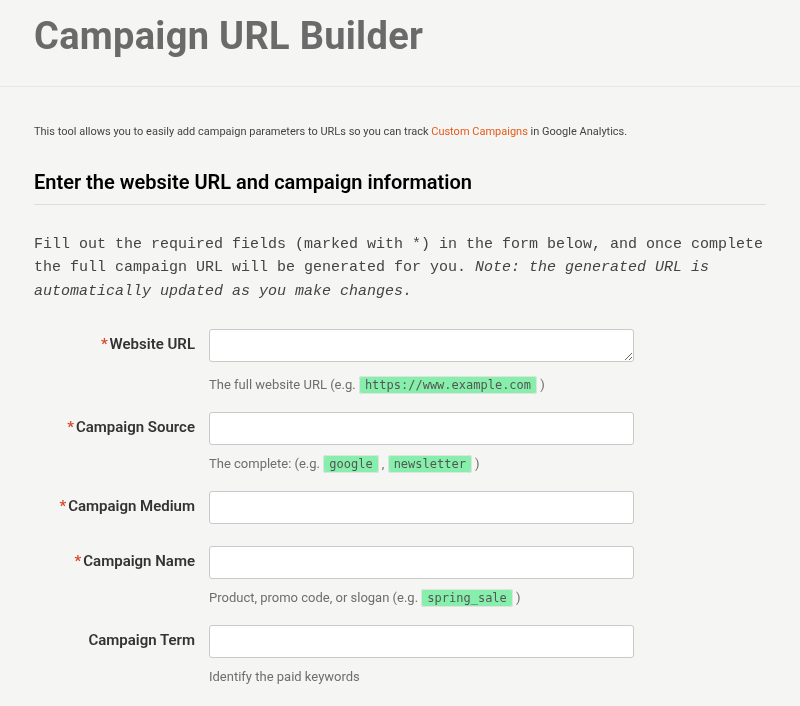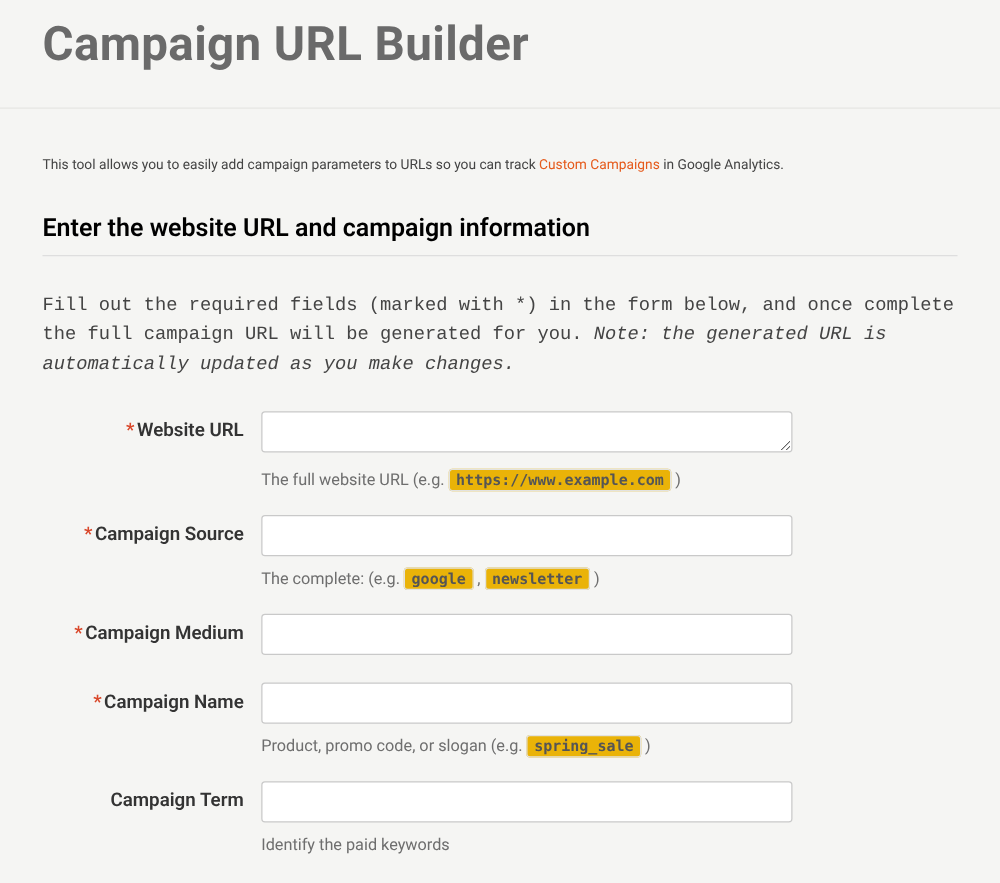--- a/index.html
+++ b/index.html
@@ -103,27 +103,26 @@
     flex: 0 0 175px;
   }
   .hint {
     font-size: 13px;
     color: #6e6e6e;
     padding-top: 6px;
     line-height: 1.4;
   }
   .hint code {
     font-family: ui-monospace, SFMono-Regular, Menlo, Consolas, monospace;
-    background: #eab308;
+    background: #86efac;
     border: 1px solid #e2e2e0;
     border-radius: 3px;
     padding: 1px 5px;
     font-size: 12px;
     color: #555;
-    font-weight: bold;
   }
 </style>
 </head>
 <body>
 
 <div class="header-bar">
   <h1 class="header-title">Campaign URL Builder</h1>
 </div>
 <hr class="rule-full">
 

